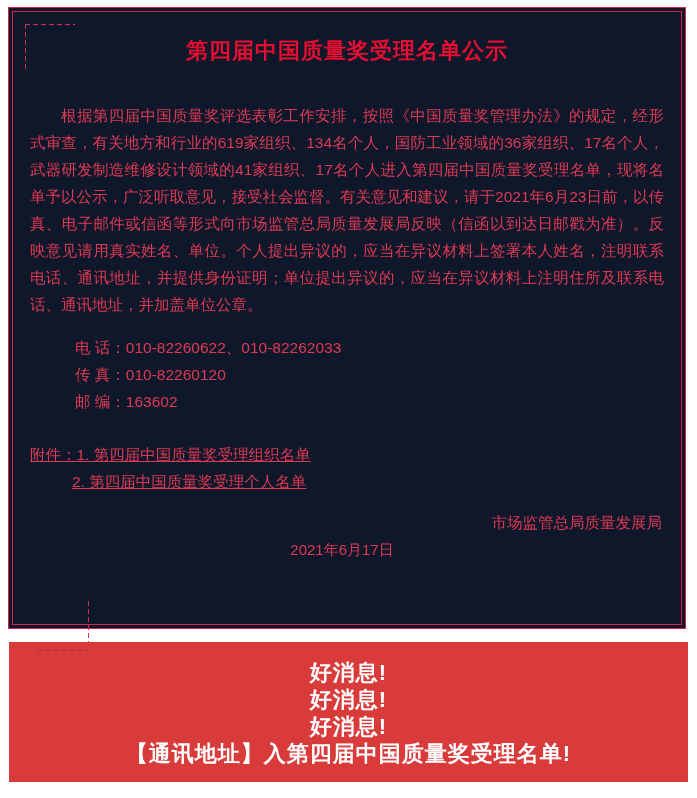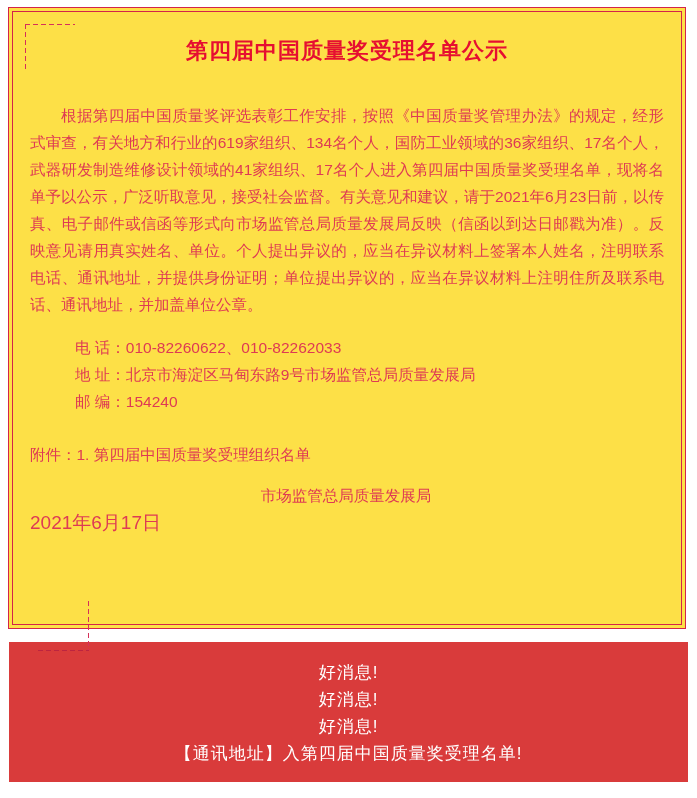--- a/index.html
+++ b/index.html
@@ -8,21 +8,21 @@
     background: #ffffff;
     font-family: "Liberation Sans", sans-serif;
     position: relative;
     overflow: hidden;
   }
   .card {
     position: absolute;
     left: 8px; top: 7px;
     width: 678px; height: 622px;
     border: 1px solid #d3234a;
-    background: #fde047;
+    background: #0f172a;
     box-sizing: border-box;
   }
   .card-inner {
     position: absolute;
     left: 3px; top: 3px; right: 3px; bottom: 3px;
     border: 1px solid #d3234a;
     pointer-events: none;
   }
   .card-content {
     position: absolute;
@@ -47,53 +47,53 @@
     text-align: justify;
     text-indent: 2em;
   }
   .contact-block { margin-top: 6px; }
   .contact-line {
     font-size: 15.5px;
     line-height: 27px;
     white-space: nowrap;
     margin-left: 45px;
   }
-  .attachments { margin-top: 26px; }
+  .attachments { margin-top: 26px; text-decoration: underline; }
   .att-line {
     font-size: 15.5px;
     line-height: 27px;
   }
   .att-line-2 { padding-left: 42px; }
   .signature {
     margin-top: 14px;
-    text-align: center;
+    text-align: right;
     padding-right: 2px;
     font-size: 15.5px;
     line-height: 27px;
   }
   .sig-date {
-    text-align: left;
+    text-align: center;
     padding-right: 10px;
-    font-size: 19px;
+    font-size: 15px;
     line-height: 27px;
   }
   .banner {
     position: absolute;
     left: 9px; top: 642px;
     width: 679px; height: 140px;
     background: #d93b3b;
     color: #ffffff;
     text-align: center;
     box-sizing: border-box;
     padding-top: 17px;
   }
   .banner-line {
-    font-size: 17px;
+    font-size: 22px;
     line-height: 27px;
-    font-weight: normal;
+    font-weight: bold;
     letter-spacing: 1px;
   }
   
   .dash { position: absolute; z-index: 5; }
   .dash-h { height: 1px; background: repeating-linear-gradient(90deg, #d5305a 0 5px, transparent 5px 8px); }
   .dash-v { width: 1px; background: repeating-linear-gradient(180deg, #d5305a 0 5px, transparent 5px 8px); }
   .dash-top-h { left: 25px; top: 24px; width: 50px; }
   .dash-top-v { left: 25px; top: 24px; height: 48px; }
   .dash-bot-v { left: 88px; top: 601px; height: 49px; }
   .dash-bot-h { left: 38px; top: 650px; width: 51px; background: repeating-linear-gradient(90deg, #bc2440 0 5px, transparent 5px 8px); }
@@ -104,26 +104,27 @@
 <div class="card">
   <div class="card-inner"></div>
   <div class="card-content">
 
     <h1 class="title">第四届中国质量奖受理名单公示</h1>
 
     <p class="body-par">根据第四届中国质量奖评选表彰工作安排，按照《中国质量奖管理办法》的规定，经形式审查，有关地方和行业的619家组织、134名个人，国防工业领域的36家组织、17名个人，武器研发制造维修设计领域的41家组织、17名个人进入第四届中国质量奖受理名单，现将名单予以公示，广泛听取意见，接受社会监督。有关意见和建议，请于2021年6月23日前，以传真、电子邮件或信函等形式向市场监管总局质量发展局反映（信函以到达日邮戳为准）。反映意见请用真实姓名、单位。个人提出异议的，应当在异议材料上签署本人姓名，注明联系电话、通讯地址，并提供身份证明；单位提出异议的，应当在异议材料上注明住所及联系电话、通讯地址，并加盖单位公章。</p>
 
     <div class="contact-block">
       <div class="contact-line"><span>电 话：</span><span>010-82260622、010-82262033</span></div>
-      <div class="contact-line"><span>地 址：</span><span>北京市海淀区马甸东路9号市场监管总局质量发展局</span></div>
-      <div class="contact-line"><span>邮 编：</span><span>154240</span></div>
+      <div class="contact-line"><span>传 真：</span><span>010-82260120</span></div>
+      <div class="contact-line"><span>邮 编：</span><span>163602</span></div>
     </div>
 
     <div class="attachments">
       <div class="att-line"><span>附件：</span><span>1. 第四届中国质量奖受理组织名单</span></div>
+      <div class="att-line att-line-2"><span>2. 第四届中国质量奖受理个人名单</span></div>
     </div>
 
     <div class="signature">市场监管总局质量发展局</div>
     <div class="sig-date">2021年6月17日</div>
 
   </div>
 </div>
 
 <div class="banner">
   <div class="banner-line">好消息!</div>

